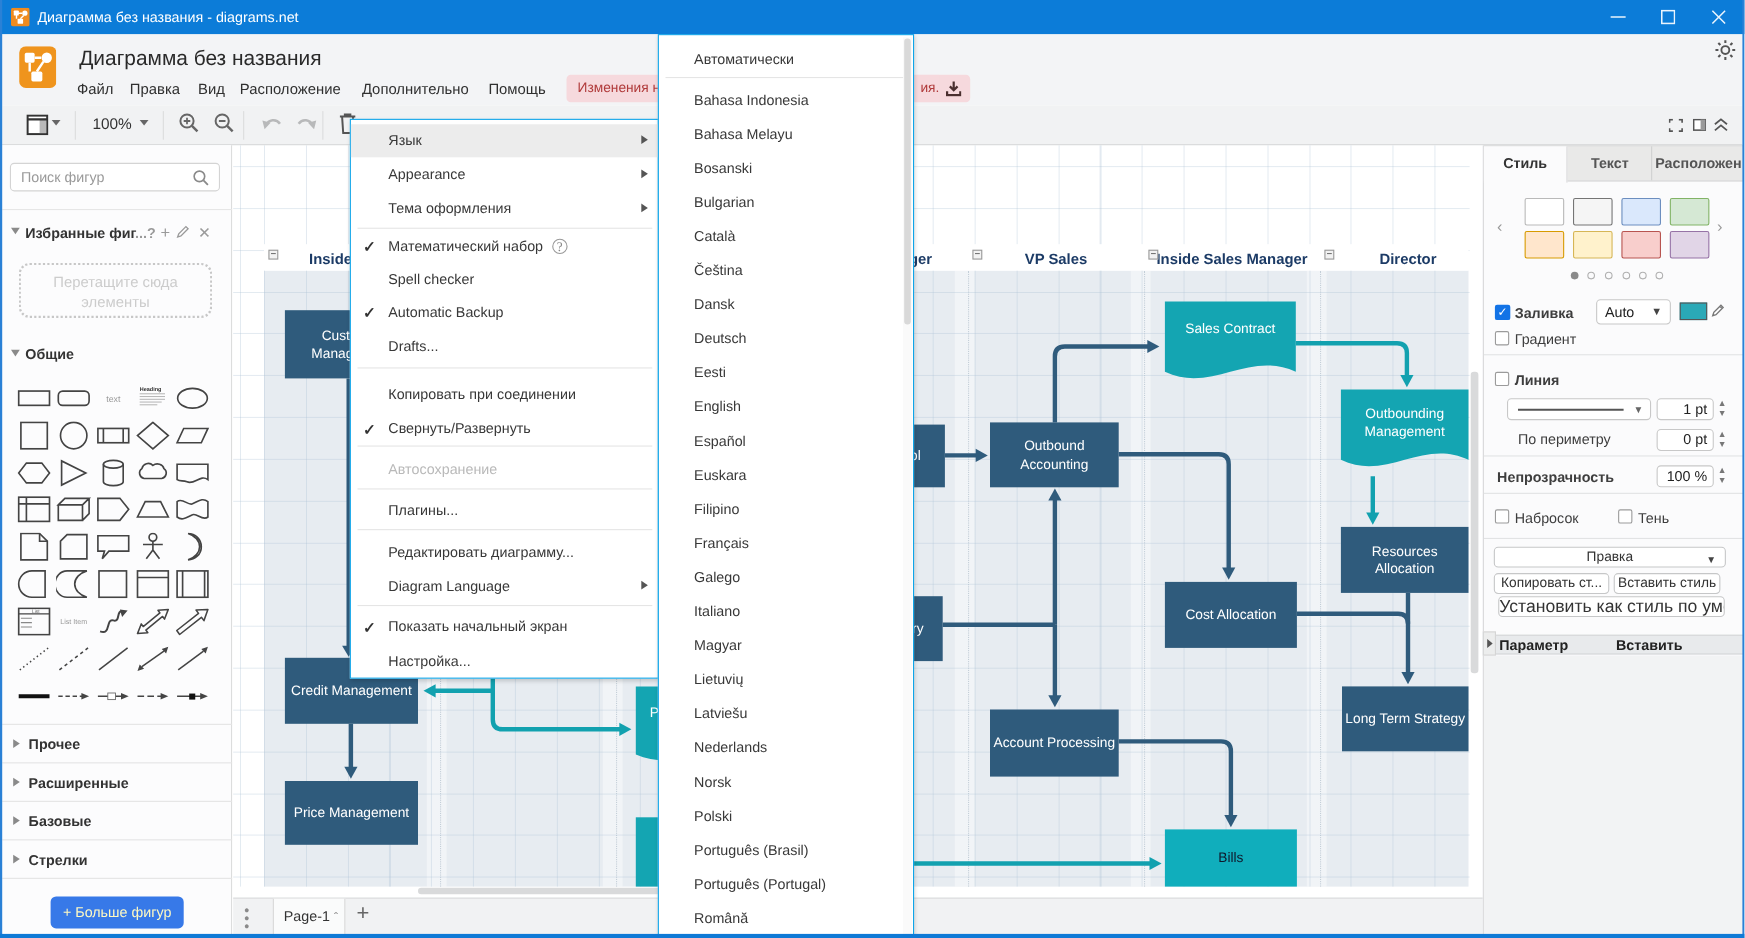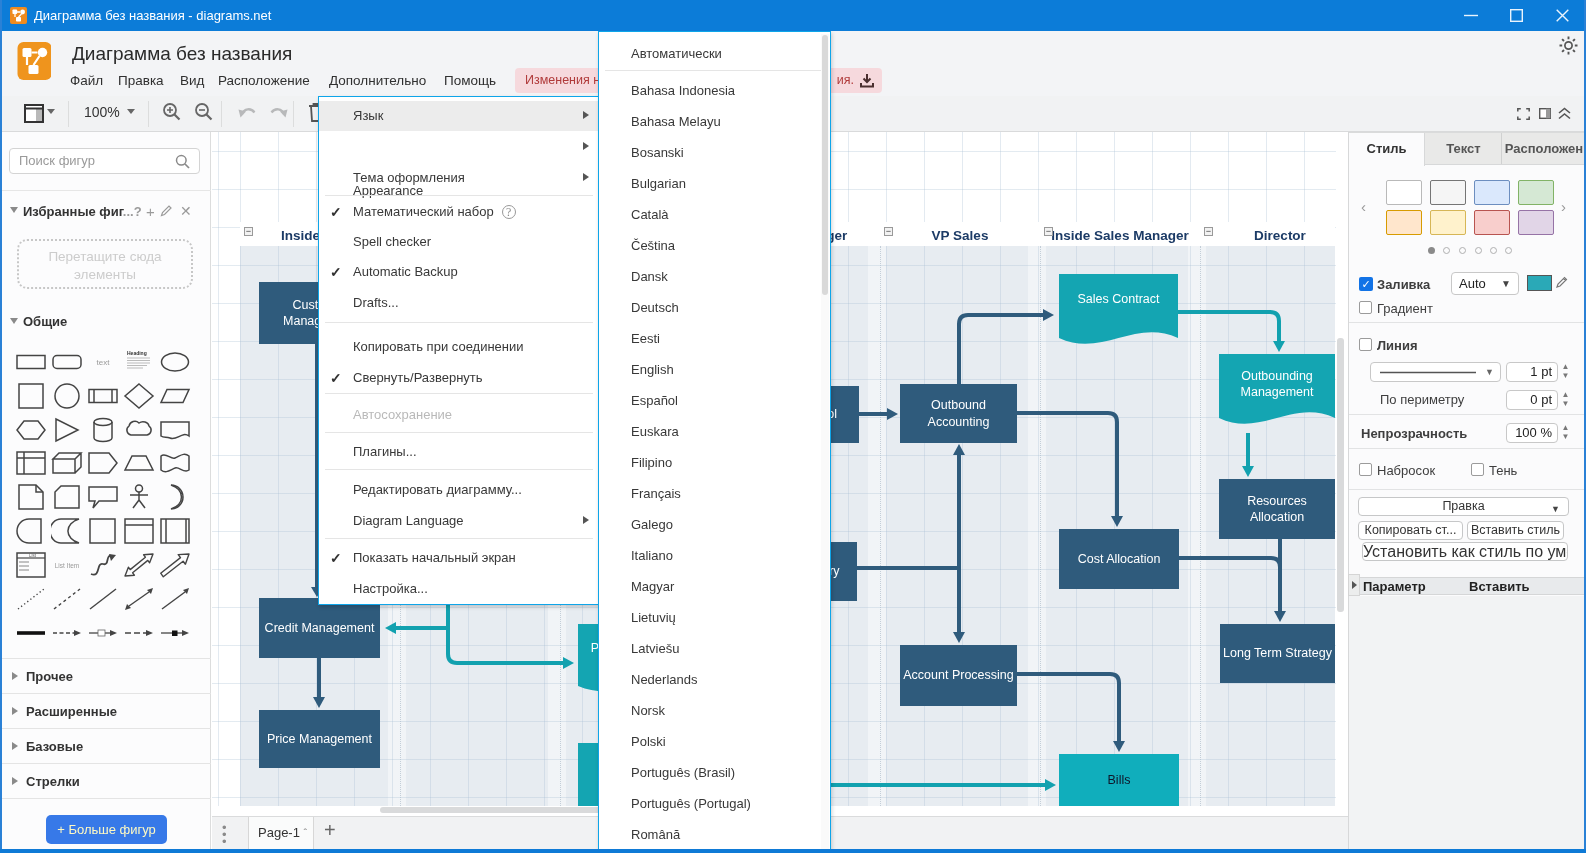--- a/index.html
+++ b/index.html
@@ -597,24 +597,24 @@
 <div class="btn" style="left:9px;top:365px;width:211px;height:19px;line-height:17px">Правка<span style="position:absolute;right:8px;top:3px;font-size:9px;color:#444">▼</span></div>
 <div class="btn" style="left:9px;top:389px;width:105px;height:19px;line-height:17px">Копировать ст...</div>
 <div class="btn" style="left:118px;top:389px;width:97px;height:19px;line-height:17px">Вставить стиль</div>
 <div class="btn" style="left:13px;top:410px;width:206px;height:19px;line-height:17px;font-size:16px">Установить как стиль по умолчанию</div>
 <div style="position:absolute;left:0;top:445px;width:236px;height:18px;background:#e8eaec;border-top:1px solid #d5d6d7;border-bottom:1px solid #d5d6d7"></div>
 <div style="position:absolute;left:4px;top:449px;width:0;height:0;border-left:5px solid #777;border-top:4px solid transparent;border-bottom:4px solid transparent"></div>
 <div class="lbl" style="left:14px;top:447px;color:#222">Параметр</div>
 <div class="lbl" style="left:120px;top:447px;color:#222">Вставить</div>
 <div style="position:absolute;left:0;top:464px;width:236px;height:254px;background:#f2f3f4"></div>
 </div>
-<div class="a menu" style="left:318px;top:96px;width:281px;height:509px">
+<div class="a menu" style="left:318px;top:108px;width:281px;height:509px">
 <div class="mi" style="top:4px;width:281px;background:#ececec;">Язык</div>
 <div class="sar" style="top:14px"></div>
-<div class="mi" style="top:35px;width:281px;margin-top:44px;">Appearance</div>
+<div class="mi" style="top:35px;width:281px;">Appearance</div>
 <div class="sar" style="top:45px"></div>
 <div class="mi" style="top:66px;width:281px;">Тема оформления</div>
 <div class="sar" style="top:76px"></div>
 <div class="mi" style="top:100px;width:281px;">Математический набор<span style="color:#888;font-size:12px;border:1px solid #999;border-radius:50%;width:14px;height:14px;display:inline-block;text-align:center;line-height:13px;margin-left:8px;font-family:'Liberation Serif',serif">?</span></div>
 <div class="chk" style="top:107px;line-height:16px">✓</div>
 <div class="mi" style="top:130px;width:281px;">Spell checker</div>
 <div class="mi" style="top:160px;width:281px;">Automatic Backup</div>
 <div class="chk" style="top:167px;line-height:16px">✓</div>
 <div class="mi" style="top:191px;width:281px;">Drafts...</div>
 <div class="mi" style="top:235px;width:281px;">Копировать при соединении</div>

